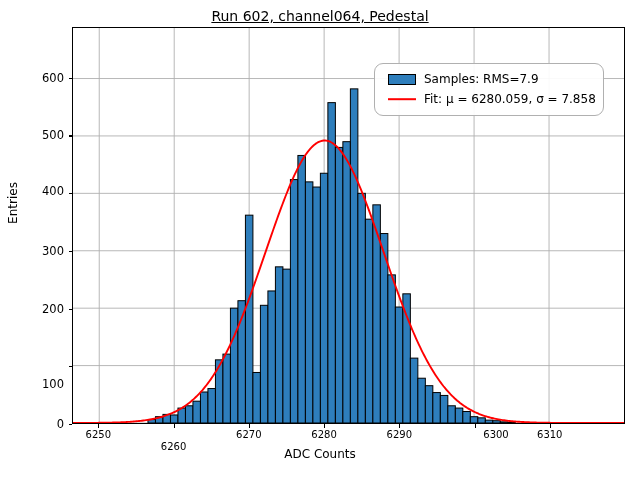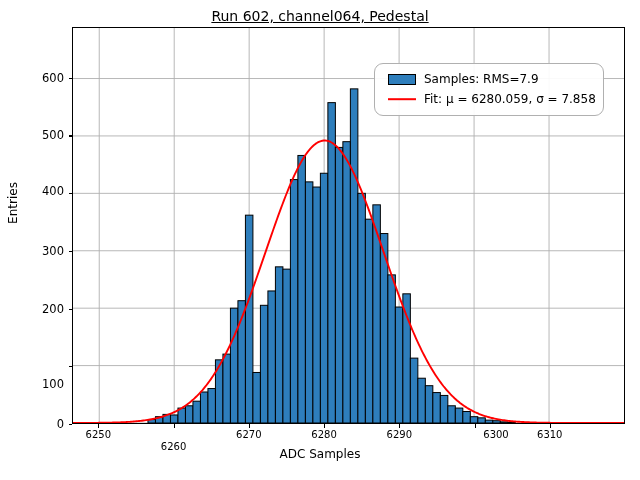--- a/index.html
+++ b/index.html
@@ -155,21 +155,21 @@
   }
 </style>
 </head>
 <body>
 
 <div id="figure">
 
   <div id="chart-title">Run 602, channel064, Pedestal</div>
 
   <div id="ylabel">Entries</div>
-  <div id="xlabel">ADC Samples</div>
+  <div id="xlabel">ADC Counts</div>
 
   <div id="ytick-labels">
       <div class="ytick-label" style="top: 424px;">0</div>
       <div class="ytick-label" style="top: 384px;">100</div>
       <div class="ytick-label" style="top: 308.593px;">200</div>
       <div class="ytick-label" style="top: 250.89px;">300</div>
       <div class="ytick-label" style="top: 191px;">400</div>
       <div class="ytick-label" style="top: 135.483px;">500</div>
       <div class="ytick-label" style="top: 77.7791px;">600</div>
     </div>

